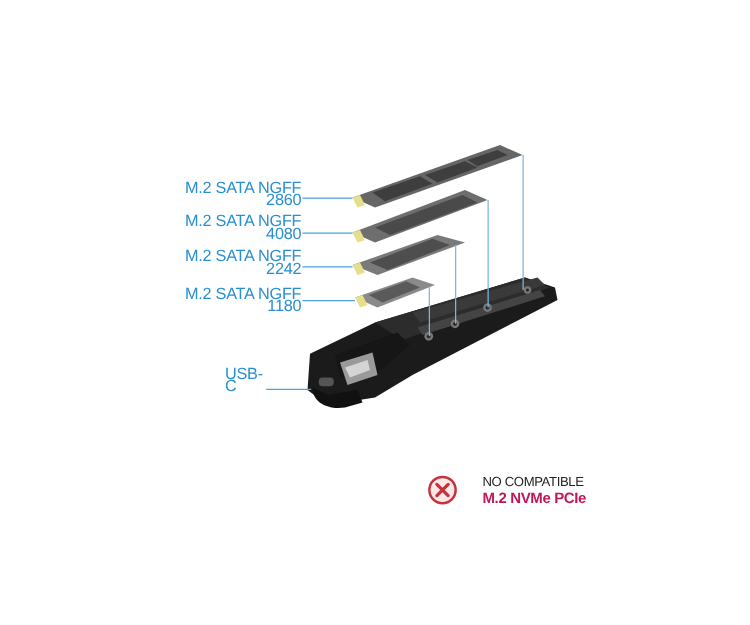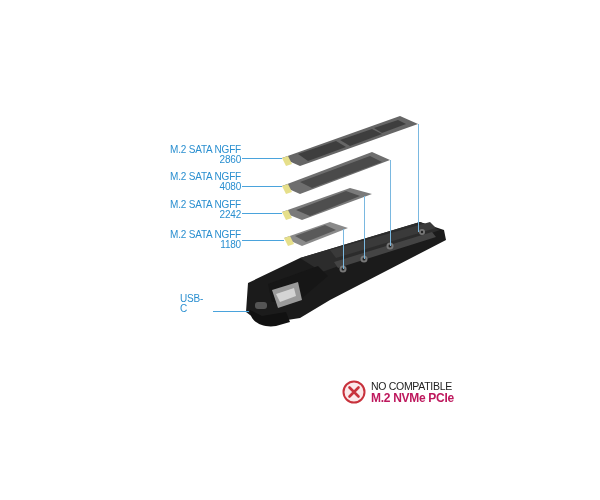--- a/index.html
+++ b/index.html
@@ -1,22 +1,22 @@
 <!DOCTYPE html>
 <html><head>
 <meta charset="utf-8">
 <style>
   html,body{margin:0;padding:0;background:#fff;}
   body{width:600px;height:500px;position:relative;overflow:hidden;font-family:"Liberation Sans",sans-serif;}
-  .label{position:absolute;color:#2a8fd0;font-size:10px;line-height:10px;text-align:right;letter-spacing:-0.2px;}
+  .label{position:absolute;color:#2a8fd0;font-size:13px;line-height:10px;text-align:right;letter-spacing:-0.2px;}
   .leader{position:absolute;height:1px;background:#4aa3dc;}
   .vline{position:absolute;width:1px;background:#7ab8e0;}
   svg{position:absolute;left:0;top:0;}
   .nc{position:absolute;left:342px;top:380px;display:flex;align-items:center;}
-  .nc-text{margin-left:5px;line-height:12px;}
+  .nc-text{margin-left:20px;line-height:12px;}
   .nc-l1{font-size:10.5px;color:#222;letter-spacing:-0.3px;}
   .nc-l2{font-size:12px;font-weight:bold;color:#be185d;letter-spacing:-0.3px;}
 </style>
 </head>
 <body>
 
 <svg width="600" height="500">
 
   <g>
     <path d="M248,283 L300,258 L420,222 L444,230 L446,240 L330,300 L300,318 L262,324 L246,312 Z" fill="#1b1b1b"></path>

